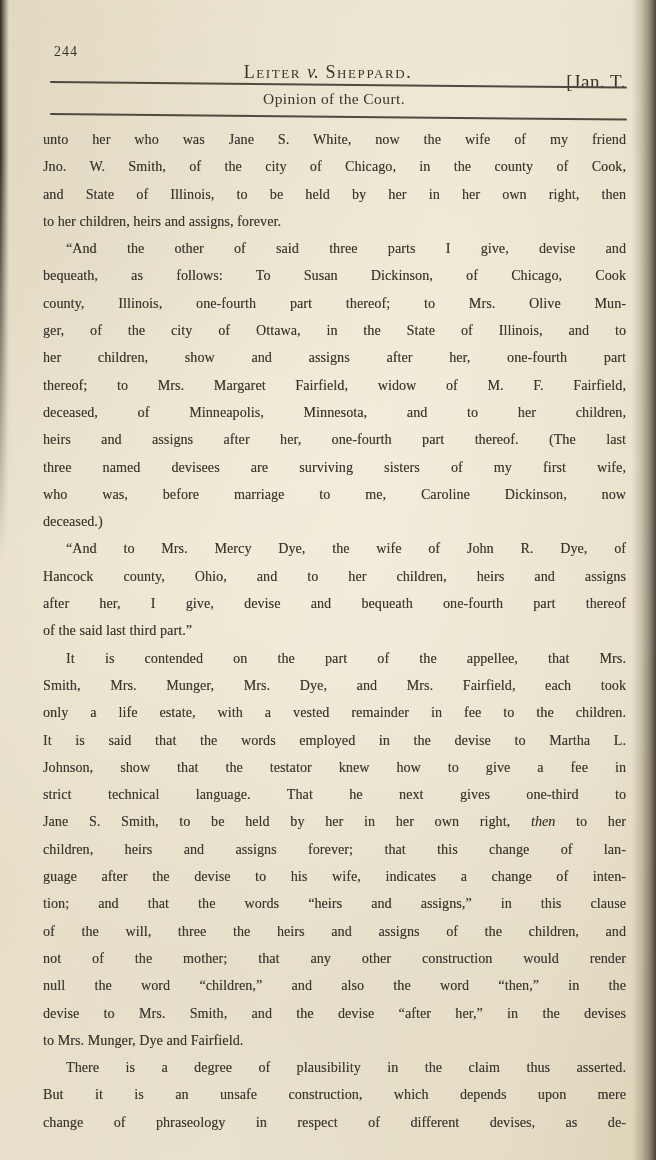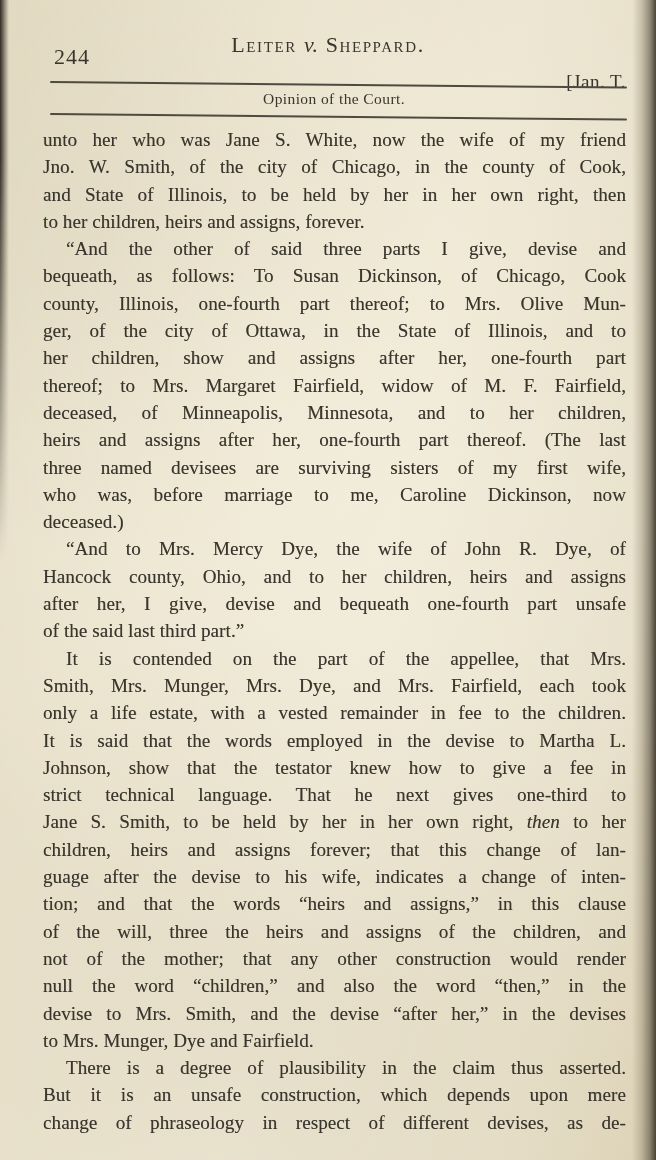--- a/index.html
+++ b/index.html
@@ -34,25 +34,25 @@
             mask-image:linear-gradient(to bottom,#000 0%,#000 28%,transparent 100%);
     filter:blur(0.6px);
   }
   .edge-right{
     position:absolute;right:0;top:0;width:24px;height:100%;z-index:5;
     background:linear-gradient(to right, rgba(78,66,45,0) 0%, rgba(78,66,45,0.22) 40%, rgba(56,48,34,0.5) 75%, rgba(36,30,21,0.8) 100%);
   }
   
   .page-number{
     position:absolute;left:54px;top:44px;
-    font-size:22px;letter-spacing:1px;text-align:right;
+    font-size:14px;letter-spacing:1px;text-align:right;
   }
   .case-title{
-    position:absolute;left:0;width:100%;top:32px;
-    text-align:center;font-size:22px;
+    position:absolute;left:0;width:100%;top:62px;
+    text-align:center;font-size:18px;
     font-variant:small-caps;letter-spacing:1.6px;
   }
   .case-title i{font-variant:normal;font-style:italic;letter-spacing:0.5px;}
   .term-label{
     position:absolute;right:30px;top:71px;
     font-size:19px;letter-spacing:0.5px;
   }
   .rule{
     position:absolute;left:50px;right:29px;height:1.7px;
     background:var(--rule);border-radius:1px;
@@ -60,21 +60,21 @@
   }
   .rule-top{top:81px;}
   .rule-bottom{top:113px;}
   .section-title{
     position:absolute;left:6px;width:100%;top:90px;
     text-align:center;font-size:15.5px;letter-spacing:0.4px;
   }
   
   .opinion-text{
     position:absolute;left:43px;top:126px;width:583px;
-    font-size:19px;line-height:27.3px;
+    font-size:14px;line-height:27.3px;
     text-shadow:0.3px 0.3px 0.4px rgba(57,53,45,0.45);
   }
   .paragraph{margin:0;}
   .line{
     text-align:justify;
     text-align-last:justify;
     letter-spacing:0.1px;
   }
   .line.end{text-align-last:left;}
   .line.indent{text-indent:23px;}
@@ -113,21 +113,21 @@
         <div class="line">thereof; to Mrs. Margaret Fairfield, widow of M. F. Fairfield,</div>
         <div class="line">deceased, of Minneapolis, Minnesota, and to her children,</div>
         <div class="line">heirs and assigns after her, one-fourth part thereof. (The last</div>
         <div class="line">three named devisees are surviving sisters of my first wife,</div>
         <div class="line">who was, before marriage to me, Caroline Dickinson, now</div>
         <div class="line end">deceased.)</div>
       </div>
       <div class="paragraph">
         <div class="line indent">“And to Mrs. Mercy Dye, the wife of John R. Dye, of</div>
         <div class="line">Hancock county, Ohio, and to her children, heirs and assigns</div>
-        <div class="line">after her, I give, devise and bequeath one-fourth part unsafe</div>
+        <div class="line">after her, I give, devise and bequeath one-fourth part thereof</div>
         <div class="line end">of the said last third part.”</div>
       </div>
       <div class="paragraph">
         <div class="line indent">It is contended on the part of the appellee, that Mrs.</div>
         <div class="line">Smith, Mrs. Munger, Mrs. Dye, and Mrs. Fairfield, each took</div>
         <div class="line">only a life estate, with a vested remainder in fee to the children.</div>
         <div class="line">It is said that the words employed in the devise to Martha L.</div>
         <div class="line">Johnson, show that the testator knew how to give a fee in</div>
         <div class="line">strict technical language.  That he next gives one-third to</div>
         <div class="line">Jane S. Smith, to be held by her in her own right, <i>then</i> to her</div>

